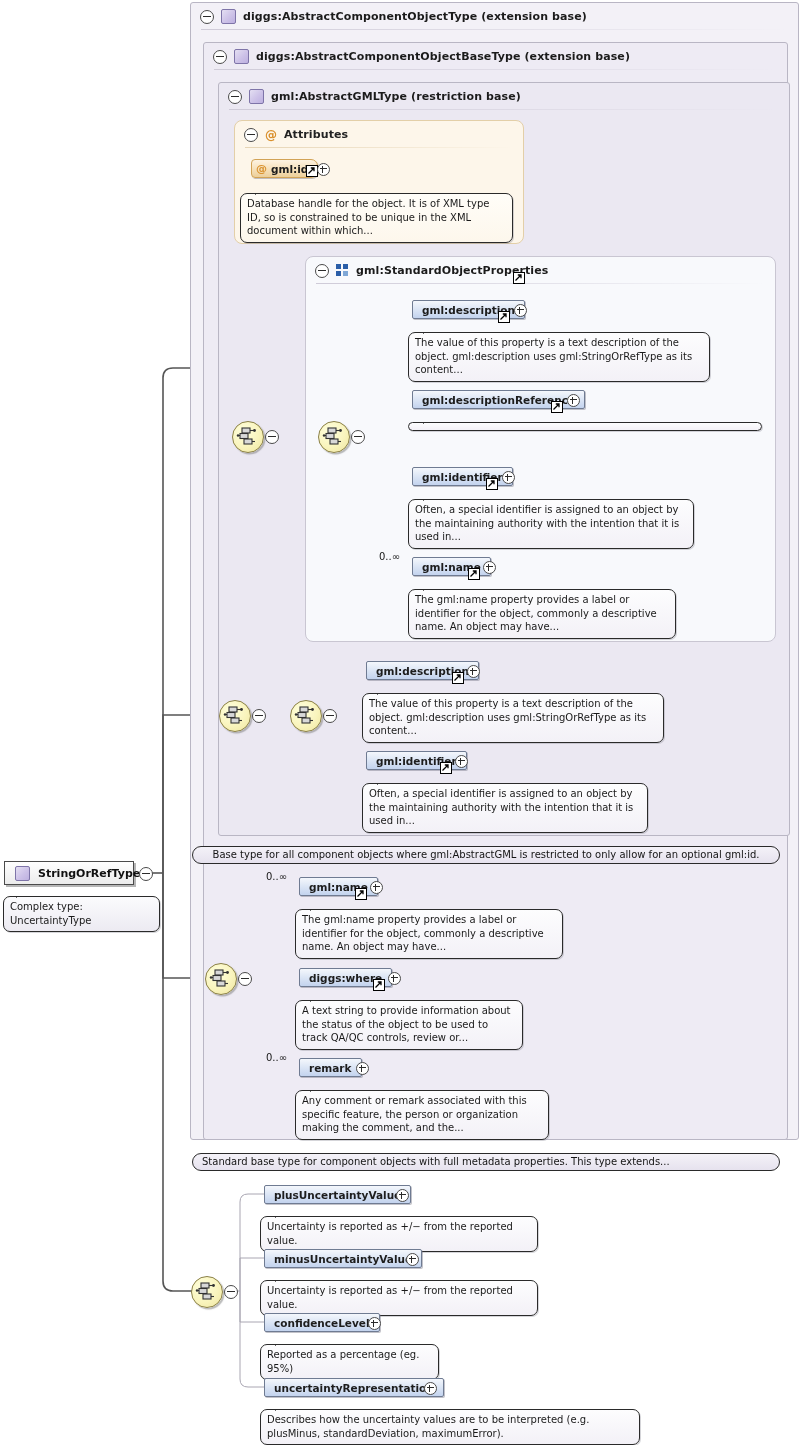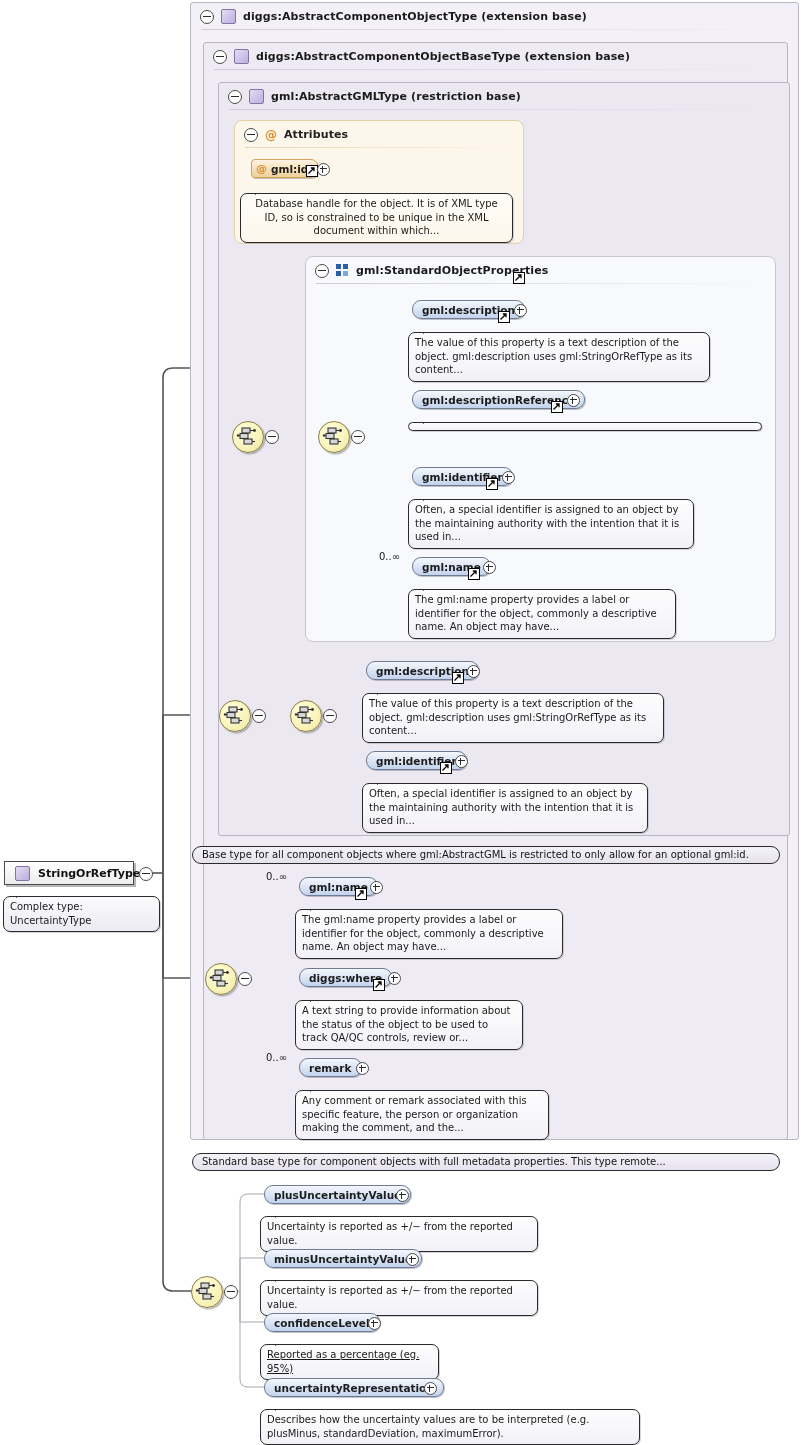--- a/index.html
+++ b/index.html
@@ -52,21 +52,21 @@
   }
   .seq-glyph i{position:absolute;background:#2b5ea8;display:block;}
   .seq-glyph i:nth-child(1){left:0;top:0;width:5px;height:5px;}
   .seq-glyph i:nth-child(2){left:7px;top:0;width:5px;height:5px;}
   .seq-glyph i:nth-child(3){left:0;top:7px;width:5px;height:5px;}
   .seq-glyph i:nth-child(4){left:7px;top:7px;width:5px;height:5px;background:#7fa7d6;}
 
   
   .node{
     position:absolute;height:19px;box-sizing:border-box;
-    border:1px solid #6f7b92;border-radius:9px;
+    border:1px solid #6f7b92;border-radius:2px;
     background:linear-gradient(to bottom,#f4f7fc 0%,#dfe8f6 42%,#c3d3ee 100%);
     box-shadow:1px 1px 0 rgba(120,120,135,.45);
     display:flex;align-items:center;justify-content:center;
     padding:0 9px;white-space:nowrap;
     font-size:10.5px;font-weight:bold;color:#1d1d1d;
   }
   .node.attr{
     border:1px solid #d2a356;border-radius:4px 7px 7px 4px;
     background:linear-gradient(to bottom,#fdf3e2 0%,#f7e2bd 50%,#eccf9a 100%);
     color:#7a4f12;padding-left:4px;
@@ -100,21 +100,21 @@
   }
   .callout .tail{
     position:absolute;left:14px;top:-6px;width:14px;height:7px;overflow:hidden;
   }
   .callout .tail::before{
     content:"";position:absolute;left:0;top:6px;width:9px;height:9px;
     background:#fbfbfd;border-left:1px solid #2a2a2a;border-top:1px solid #2a2a2a;
     transform:rotate(45deg);transform-origin:0 0;
   }
   .callout.pale{background:linear-gradient(to bottom,#fdfdfe 0%,#f3f1f7 100%);}
-  .callout.warm{background:linear-gradient(to bottom,#fffdf8 0%,#fdf7ec 100%);text-align:center;}
+  .callout.warm{background:linear-gradient(to bottom,#fffdf8 0%,#fdf7ec 100%);}
 
   
   .annot-strip{
     position:absolute;box-sizing:border-box;
     border:1px solid #2a2a2a;border-radius:9px;
     background:linear-gradient(to bottom,#f4f2f8 0%,#e6e2ee 100%);
     font-size:10px;line-height:16px;padding:0 9px;color:#141414;
     white-space:nowrap;
   }
 
@@ -472,21 +472,21 @@
     <svg width="9" height="9" viewBox="0 0 9 9">
         <path d="M1.5,7.5 L7,2 M3.8,2 L7,2 L7,5.2" stroke="#000" stroke-width="1.3" fill="none"></path>
       </svg>
   </div>
   <div class="nodeplus plus" style="left:455px;top:755px;"></div>
   <div class="callout pale" style="left:362px;top:783px;width:286px;">
     <span class="tail"></span>
     <span>Often, a special identifier is assigned to an object by the maintaining authority with the intention that it is used in...</span>
   </div>
 
-  <div class="annot-strip" style="left:192px;top:846px;width:588px;height:18px;">
+  <div class="annot-strip" style="left:192px;top:846px;width:588px;height:18px;text-align:center;">
     <span>Base type for all component objects where gml:AbstractGML is restricted to only allow for an optional gml:id.</span>
   </div>
 
   <div class="occurs" style="left:266px;top:871px;">0..∞</div>
   <div class="node" style="left:299px;top:877px;">
     <span>gml:name</span>
   </div>
   <div class="linkarrow" style="left:355px;top:888px;">
     <svg width="9" height="9" viewBox="0 0 9 9">
         <path d="M1.5,7.5 L7,2 M3.8,2 L7,2 L7,5.2" stroke="#000" stroke-width="1.3" fill="none"></path>
@@ -516,21 +516,21 @@
   <div class="node" style="left:299px;top:1058px;">
     <span>remark</span>
   </div>
   <div class="nodeplus plus" style="left:356px;top:1062px;"></div>
   <div class="callout pale" style="left:295px;top:1090px;width:254px;">
     <span class="tail"></span>
     <span>Any comment or remark associated with this specific feature, the person or organization making the comment, and the...</span>
   </div>
 
   <div class="annot-strip" style="left:192px;top:1153px;width:588px;height:18px;">
-    <span>Standard base type for component objects with full metadata properties. This type remote...</span>
+    <span>Standard base type for component objects with full metadata properties. This type extends...</span>
   </div>
 
   <div class="node" style="left:264px;top:1185px;">
     <span>plusUncertaintyValue</span>
   </div>
   <div class="nodeplus plus" style="left:396px;top:1189px;"></div>
   <div class="callout pale" style="left:260px;top:1216px;width:278px;">
     <span class="tail"></span>
     <span>Uncertainty is reported as +/− from the reported value.</span>
   </div>
@@ -541,21 +541,21 @@
   <div class="nodeplus plus" style="left:406px;top:1253px;"></div>
   <div class="callout pale" style="left:260px;top:1280px;width:278px;">
     <span class="tail"></span>
     <span>Uncertainty is reported as +/− from the reported value.</span>
   </div>
 
   <div class="node" style="left:264px;top:1313px;">
     <span>confidenceLevel</span>
   </div>
   <div class="nodeplus plus" style="left:368px;top:1317px;"></div>
-  <div class="callout pale" style="left:260px;top:1344px;width:179px;text-decoration:underline;">
+  <div class="callout pale" style="left:260px;top:1344px;width:179px;">
     <span class="tail"></span>
     <span>Reported as a percentage (eg. 95%)</span>
   </div>
 
   <div class="node" style="left:264px;top:1378px;">
     <span>uncertaintyRepresentation</span>
   </div>
   <div class="nodeplus plus" style="left:424px;top:1382px;"></div>
   <div class="callout pale" style="left:260px;top:1409px;width:380px;">
     <span class="tail"></span>

